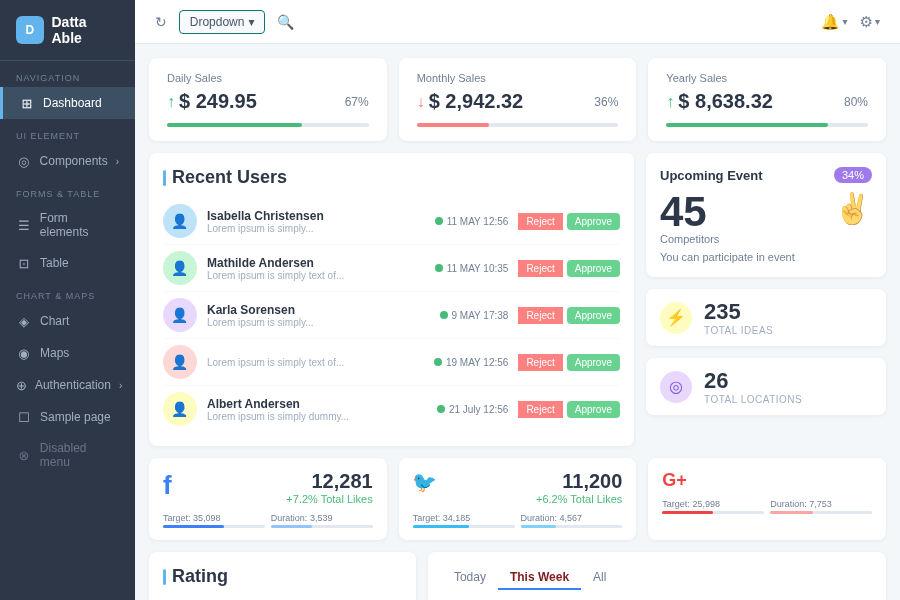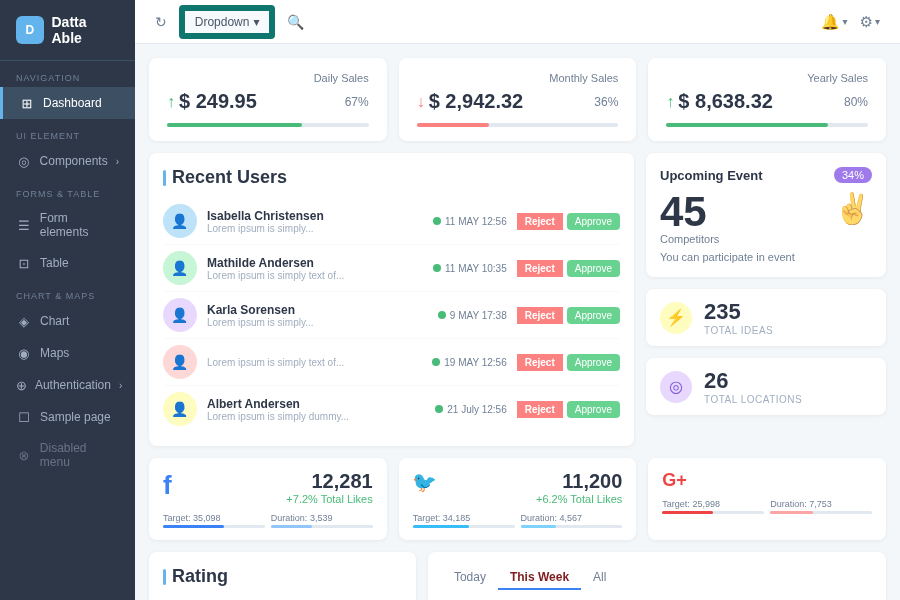--- a/index.html
+++ b/index.html
@@ -15,31 +15,31 @@
     .sidebar-item.active { background: #3d4f63; color: white; border-left: 3px solid #63b3ed; }
     .sidebar-item .icon { width: 16px; height: 16px; display: flex; align-items: center; justify-content: center; font-size: 13px; }
     .sidebar-item .arrow { margin-left: auto; font-size: 10px; }
 
     
     .main { flex: 1; display: flex; flex-direction: column; overflow: hidden; }
 
     
     .header { background: white; padding: 0 20px; height: 44px; display: flex; align-items: center; gap: 12px; border-bottom: 1px solid #e2e8f0; flex-shrink: 0; }
     .header-refresh { color: #718096; font-size: 14px; cursor: pointer; }
-    .header-dropdown { display: flex; align-items: center; gap: 4px; background: #f7fafc; border: 6px solid #0f766e; border-radius: 4px; padding: 4px 10px; font-size: 12px; color: #4a5568; cursor: pointer; }
+    .header-dropdown { display: flex; align-items: center; gap: 4px; background: #f7fafc; border: 1px solid #0f766e; border-radius: 4px; padding: 4px 10px; font-size: 12px; color: #4a5568; cursor: pointer; }
     .header-search { color: #718096; font-size: 14px; cursor: pointer; }
     .header-spacer { flex: 1; }
     .header-bell { color: #718096; font-size: 15px; cursor: pointer; display: flex; align-items: center; gap: 2px; }
     .header-user { color: #718096; font-size: 15px; cursor: pointer; display: flex; align-items: center; gap: 2px; }
 
     
     .content { flex: 1; overflow-y: auto; padding: 14px; display: flex; flex-direction: column; gap: 12px; }
 
     
-    .stats-row { display: flex; gap: 12px; text-align: right; }
+    .stats-row { display: flex; gap: 12px; }
     .stat-card { background: white; border-radius: 8px; padding: 14px 18px; flex: 1; box-shadow: 0 1px 4px rgba(0,0,0,0.06); }
     .stat-label { font-size: 11px; color: #718096; margin-bottom: 6px; }
     .stat-value-row { display: flex; align-items: center; justify-content: space-between; }
     .stat-value { font-size: 20px; font-weight: 600; color: #2d3748; }
     .stat-arrow-up { color: #48bb78; font-size: 16px; margin-right: 4px; }
     .stat-arrow-down { color: #fc8181; font-size: 16px; margin-right: 4px; }
     .stat-pct { font-size: 12px; color: #718096; }
     .stat-bar { height: 4px; border-radius: 2px; background: #e2e8f0; margin-top: 10px; }
     .stat-bar-fill { height: 100%; border-radius: 2px; }
 
@@ -49,21 +49,21 @@
     .section-title { font-size: 18px; font-weight: 600; color: #2d3748; margin-bottom: 10px; display: flex; align-items: center; gap: 6px; }
     .section-title::before { content: ''; display: inline-block; width: 3px; height: 16px; background: #63b3ed; border-radius: 2px; }
     .user-row { display: flex; align-items: center; padding: 6px 0; border-bottom: 1px solid #f7fafc; }
     .user-row:last-child { border-bottom: none; }
     .user-avatar { width: 34px; height: 34px; border-radius: 50%; background: #bee3f8; margin-right: 10px; flex-shrink: 0; display: flex; align-items: center; justify-content: center; font-size: 14px; }
     .user-info { flex: 1; }
     .user-name { font-size: 12px; font-weight: 600; color: #2d3748; }
     .user-desc { font-size: 10px; color: #a0aec0; }
     .user-date-col { display: flex; align-items: center; gap: 4px; font-size: 10px; color: #718096; margin-right: 10px; }
     .dot { width: 8px; height: 8px; border-radius: 50%; background: #48bb78; flex-shrink: 0; }
-    .btn-reject { background: #fc8181; color: white; border: none; border-radius: 0; padding: 3px 8px; font-size: 10px; cursor: pointer; margin-right: 4px; font-weight: bold; }
+    .btn-reject { background: #fc8181; color: white; border: none; border-radius: 0; padding: 3px 8px; font-size: 10px; cursor: pointer; margin-right: 4px; }
     .btn-approve { background: #68d391; color: white; border: none; border-radius: 4px; padding: 3px 8px; font-size: 10px; cursor: pointer; }
 
     
     .right-panel { display: flex; flex-direction: column; gap: 12px; width: 240px; flex-shrink: 0; }
     .event-card { background: white; border-radius: 8px; box-shadow: 0 1px 4px rgba(0,0,0,0.06); padding: 14px; }
     .event-header { display: flex; align-items: center; justify-content: space-between; margin-bottom: 8px; }
     .event-title { font-size: 13px; font-weight: 600; color: #2d3748; }
     .event-badge { background: #9f7aea; color: white; border-radius: 12px; padding: 2px 8px; font-size: 11px; }
     .event-number { font-size: 42px; font-weight: 700; color: #2d3748; line-height: 1; }
     .event-sub { font-size: 11px; color: #718096; margin-bottom: 6px; }

